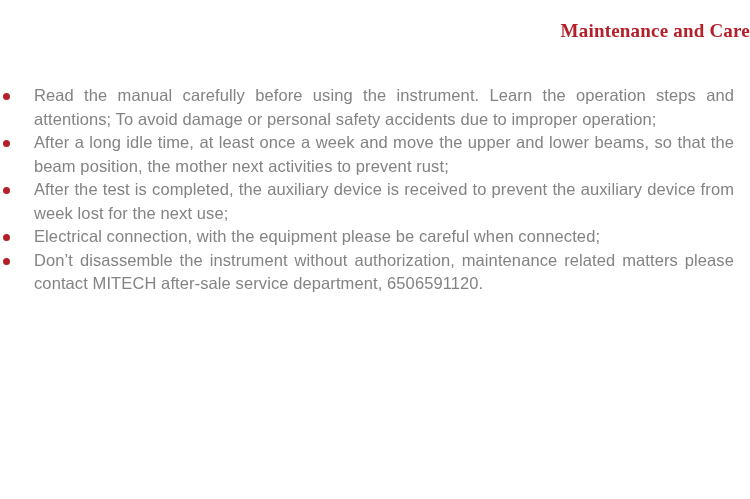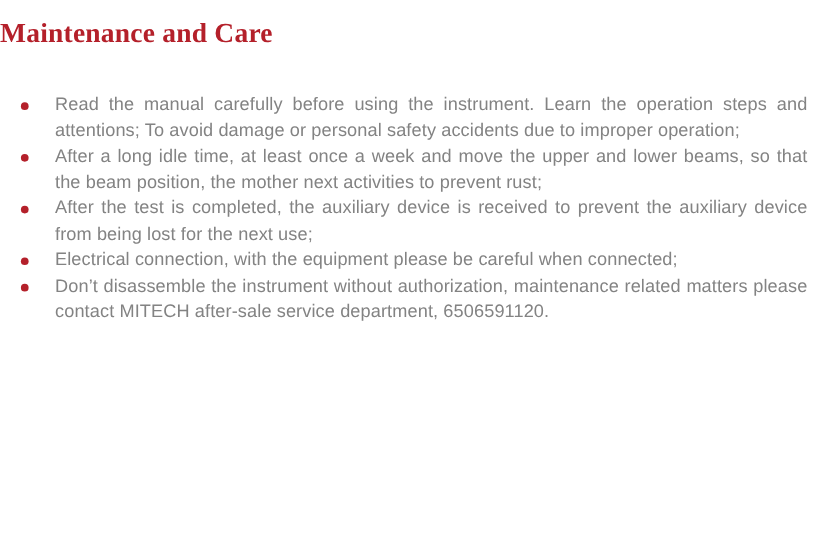--- a/index.html
+++ b/index.html
@@ -10,31 +10,31 @@
   .page {
     position: relative;
     width: 750px;
     height: 499px;
     background: #ffffff;
     overflow: hidden;
     font-family: "Liberation Sans", sans-serif;
   }
   .page-title {
     margin: 16px 0 0 0;
-    text-align: left;
+    text-align: right;
     font-family: "Liberation Serif", serif;
     font-weight: bold;
-    font-size: 25px;
+    font-size: 19px;
     line-height: 30px;
     color: #b4202a;
     letter-spacing: 0.2px;
   }
   .maintenance-list {
     margin: 38px 0 0 0;
-    padding: 0 16px 0 19px;
+    padding: 0 16px 0 3px;
   }
   .list-item {
     display: flex;
     align-items: flex-start;
     margin: 0;
   }
   .bullet-dot {
     flex: none;
     width: 7px;
     height: 7px;
@@ -66,21 +66,21 @@
 
 
   <div class="list-item">
     <span class="bullet-dot"></span>
     <p class="item-text">After a long idle time, at least once a week and move the upper and lower beams, so that the beam position, the mother next activities to prevent rust;</p>
   </div>
 
 
   <div class="list-item">
     <span class="bullet-dot"></span>
-    <p class="item-text">After the test is completed, the auxiliary device is received to prevent the auxiliary device from being lost for the next use;</p>
+    <p class="item-text">After the test is completed, the auxiliary device is received to prevent the auxiliary device from week lost for the next use;</p>
   </div>
 
   <div class="list-item">
     <span class="bullet-dot"></span>
     <p class="item-text">Electrical connection, with the equipment please be careful when connected;</p>
   </div>
 
   <div class="list-item">
     <span class="bullet-dot"></span>
     <p class="item-text">Don’t disassemble the instrument without authorization, maintenance related matters please contact MITECH after-sale service department, 6506591120.</p>

